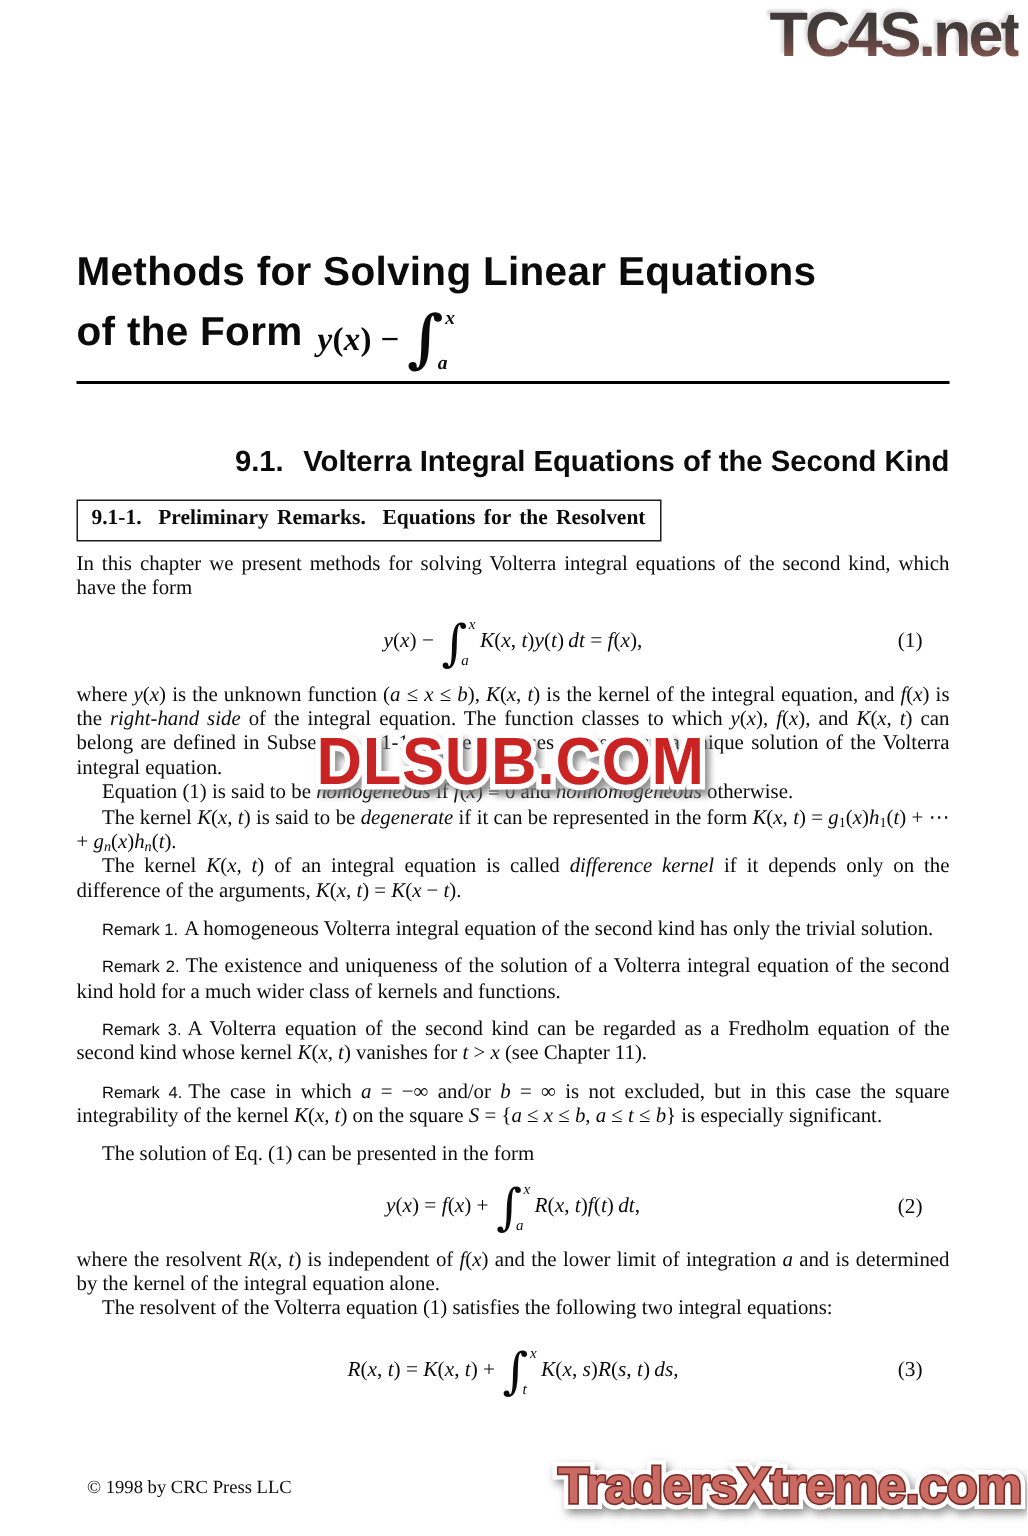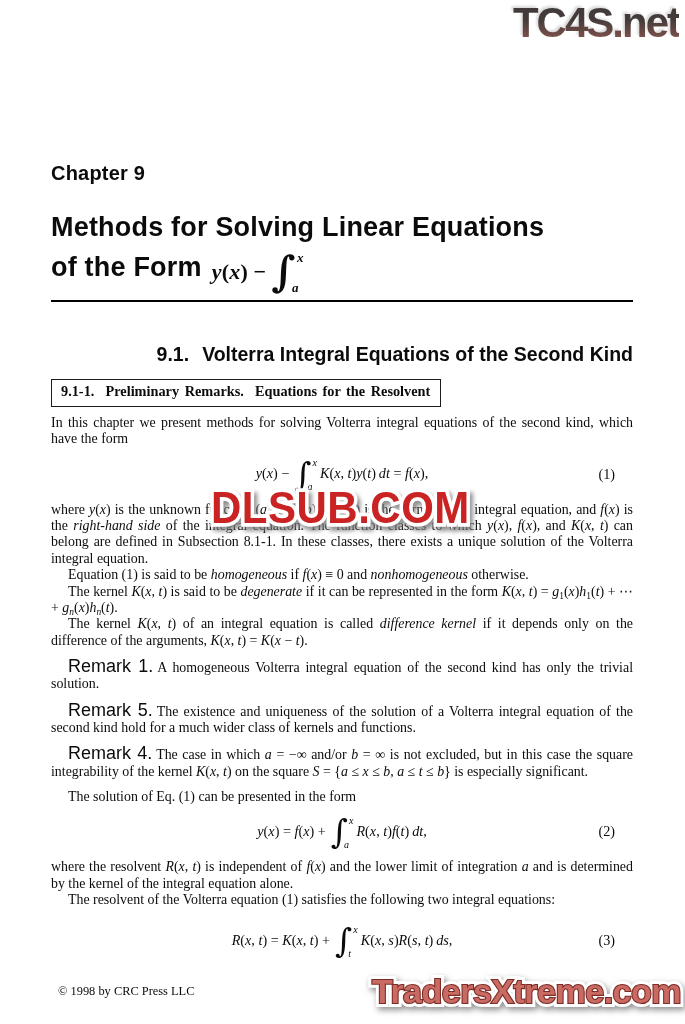--- a/index.html
+++ b/index.html
@@ -18,21 +18,21 @@
   .section-title{font:700 19.5px/1.2 "Liberation Sans",sans-serif;margin:41px 0 0;text-align:right;}
   .st-num{margin-right:13px;}
   .subsection-box{margin-top:13px;border:1.6px solid #1c1c1c;display:inline-block;
                   padding:4px 10px 6px 9px;font:700 14.3px/1.1 "Liberation Serif",serif;word-spacing:2px;}
 
   
   .body-p{font:13.9px/16.35px "Liberation Serif",serif;text-align:justify;margin:0;}
   .mt1{margin-top:8px;}
   .indent{text-indent:17px;}
   .remark{margin-top:9px;}
-  .remark-label{font-family:"Liberation Sans",sans-serif;font-size:18px;margin-right:4px;}
+  .remark-label{font-family:"Liberation Sans",sans-serif;font-size:11px;margin-right:4px;}
   sub{font-size:.68em;vertical-align:-0.28em;line-height:0;}
 
   
   .equation{position:relative;display:flex;justify-content:center;align-items:center;
             margin:3px 0 5px;min-height:46px;font-size:14.2px;white-space:nowrap;}
   .m i, .body-p i{font-style:italic;}
   .eq-num{position:absolute;right:18px;top:50%;transform:translateY(-50%);font-style:normal;}
   .int-wrap{display:inline-flex;align-items:center;margin:0 3px 0 5px;position:relative;top:1px;}
   .int-glyph{font-family:"DejaVu Serif",serif;font-size:33px;line-height:.8;font-style:normal;}
   .int-limits{display:inline-flex;flex-direction:column;justify-content:space-between;height:35px;
@@ -62,21 +62,20 @@
 </style>
 </head>
 <body>
 
 <div class="page">
 
   <div class="wm-tc4s">TC4S.net</div>
 
   <main class="content">
 
-    <div class="chapter-label">Chapter 9</div>
 
     <h1 class="chapter-title">
       <span>Methods for Solving Linear Equations</span><br>
       <span class="t-line2">
         <span>of the Form</span>
         <span class="title-math">
           <span class="m"><i>y</i>(<i>x</i>) −</span>
           <span class="int-wrap">
             <span class="int-glyph">∫</span>
             <span class="int-limits">
@@ -113,21 +112,24 @@
 
     <p class="body-p">where <i>y</i>(<i>x</i>) is the unknown function (<i>a</i> ≤ <i>x</i> ≤ <i>b</i>), <i>K</i>(<i>x</i>, <i>t</i>) is the kernel of the integral equation, and <i>f</i>(<i>x</i>) is the <i>right-hand side</i> of the integral equation. The function classes to which <i>y</i>(<i>x</i>), <i>f</i>(<i>x</i>), and <i>K</i>(<i>x</i>, <i>t</i>) can belong are defined in Subsection 8.1-1. In these classes, there exists a unique solution of the Volterra integral equation.</p>
     <p class="body-p indent">Equation (1) is said to be <i>homogeneous</i> if <i>f</i>(<i>x</i>) ≡ 0 and <i>nonhomogeneous</i> otherwise.</p>
     <p class="body-p indent">The kernel <i>K</i>(<i>x</i>, <i>t</i>) is said to be <i>degenerate</i> if it can be represented in the form <i>K</i>(<i>x</i>, <i>t</i>) = <i>g</i><sub>1</sub>(<i>x</i>)<i>h</i><sub>1</sub>(<i>t</i>) + ⋯ + <i>g</i><sub><i>n</i></sub>(<i>x</i>)<i>h</i><sub><i>n</i></sub>(<i>t</i>).</p>
     <p class="body-p indent">The kernel <i>K</i>(<i>x</i>, <i>t</i>) of an integral equation is called <i>difference kernel</i> if it depends only on the difference of the arguments, <i>K</i>(<i>x</i>, <i>t</i>) = <i>K</i>(<i>x</i> − <i>t</i>).</p>
 
     <p class="body-p indent remark">
       <span class="remark-label">Remark 1.</span><span>A homogeneous Volterra integral equation of the second kind has only the trivial solution.</span>
     </p>
     <p class="body-p indent remark">
-      <span class="remark-label">Remark 5.</span><span>The existence and uniqueness of the solution of a Volterra integral equation of the second kind hold for a much wider class of kernels and functions.</span>
+      <span class="remark-label">Remark 2.</span><span>The existence and uniqueness of the solution of a Volterra integral equation of the second kind hold for a much wider class of kernels and functions.</span>
+    </p>
+    <p class="body-p indent remark">
+      <span class="remark-label">Remark 3.</span><span>A Volterra equation of the second kind can be regarded as a Fredholm equation of the second kind whose kernel <i>K</i>(<i>x</i>, <i>t</i>) vanishes for <i>t</i> &gt; <i>x</i> (see Chapter 11).</span>
     </p>
     <p class="body-p indent remark">
       <span class="remark-label">Remark 4.</span><span>The case in which <i>a</i> = −∞ and/or <i>b</i> = ∞ is not excluded, but in this case the square integrability of the kernel <i>K</i>(<i>x</i>, <i>t</i>) on the square <i>S</i> = {<i>a</i> ≤ <i>x</i> ≤ <i>b</i>, <i>a</i> ≤ <i>t</i> ≤ <i>b</i>} is especially significant.</span>
     </p>
 
     <p class="body-p indent remark">The solution of Eq. (1) can be presented in the form</p>
 
     <div class="equation">
       <span class="m"><i>y</i>(<i>x</i>) = <i>f</i>(<i>x</i>) +</span>
       <span class="int-wrap">

